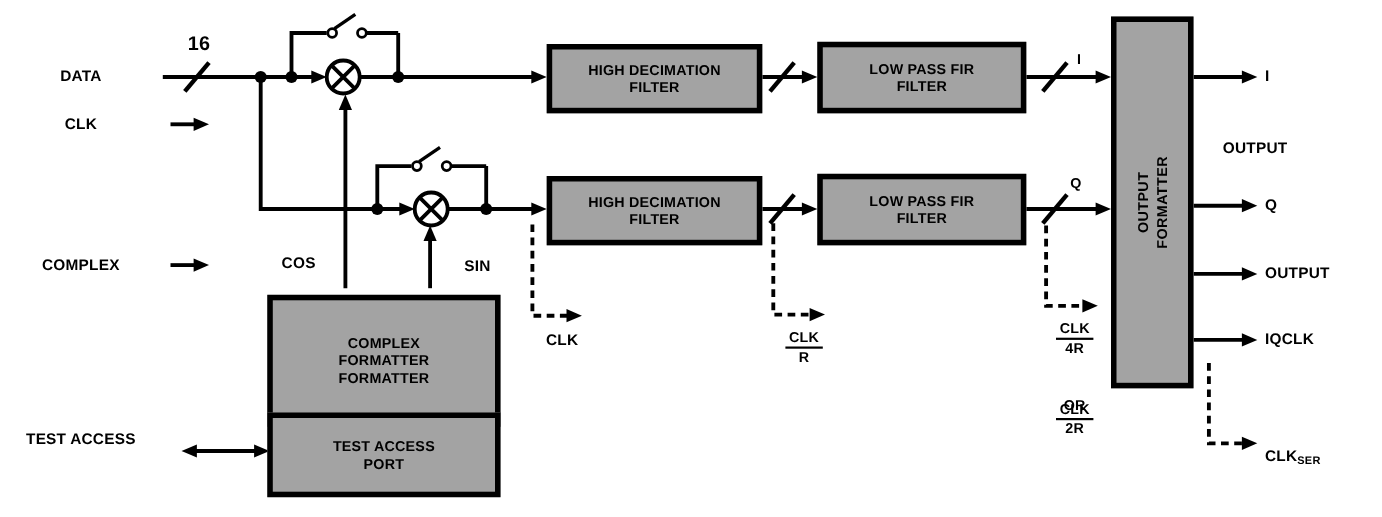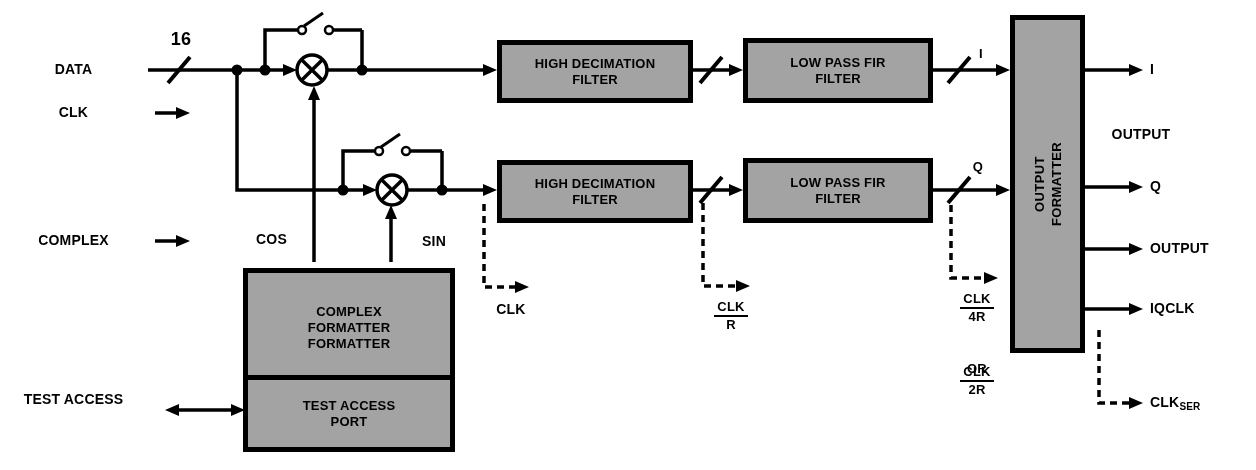--- a/index.html
+++ b/index.html
@@ -210,17 +210,17 @@
       <span class="num">CLK</span>
       <span class="den">2R</span>
     </span>
   </div>
 
   <div class="lab" style="left:1150px; top:61px">I</div>
   <div class="lab clab" style="left:1102px; top:126px; width:78px">OUTPUT</div>
   <div class="lab" style="left:1150px; top:178px">Q</div>
   <div class="lab" style="left:1150px; top:240px">OUTPUT</div>
   <div class="lab" style="left:1150px; top:300px">IQCLK</div>
-  <div class="lab" style="left:1150px; top:394px">
+  <div class="lab" style="left:1150px; top:406px">
     <span>CLK</span><span class="sub">SER</span>
   </div>
 
 </div>
 
 </body></html>

